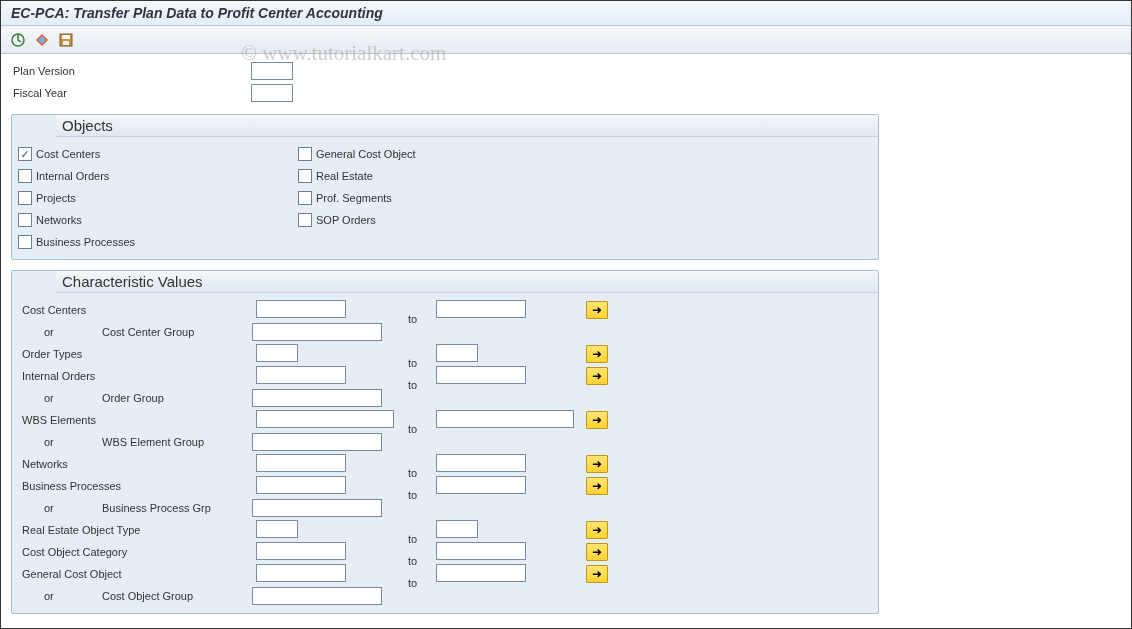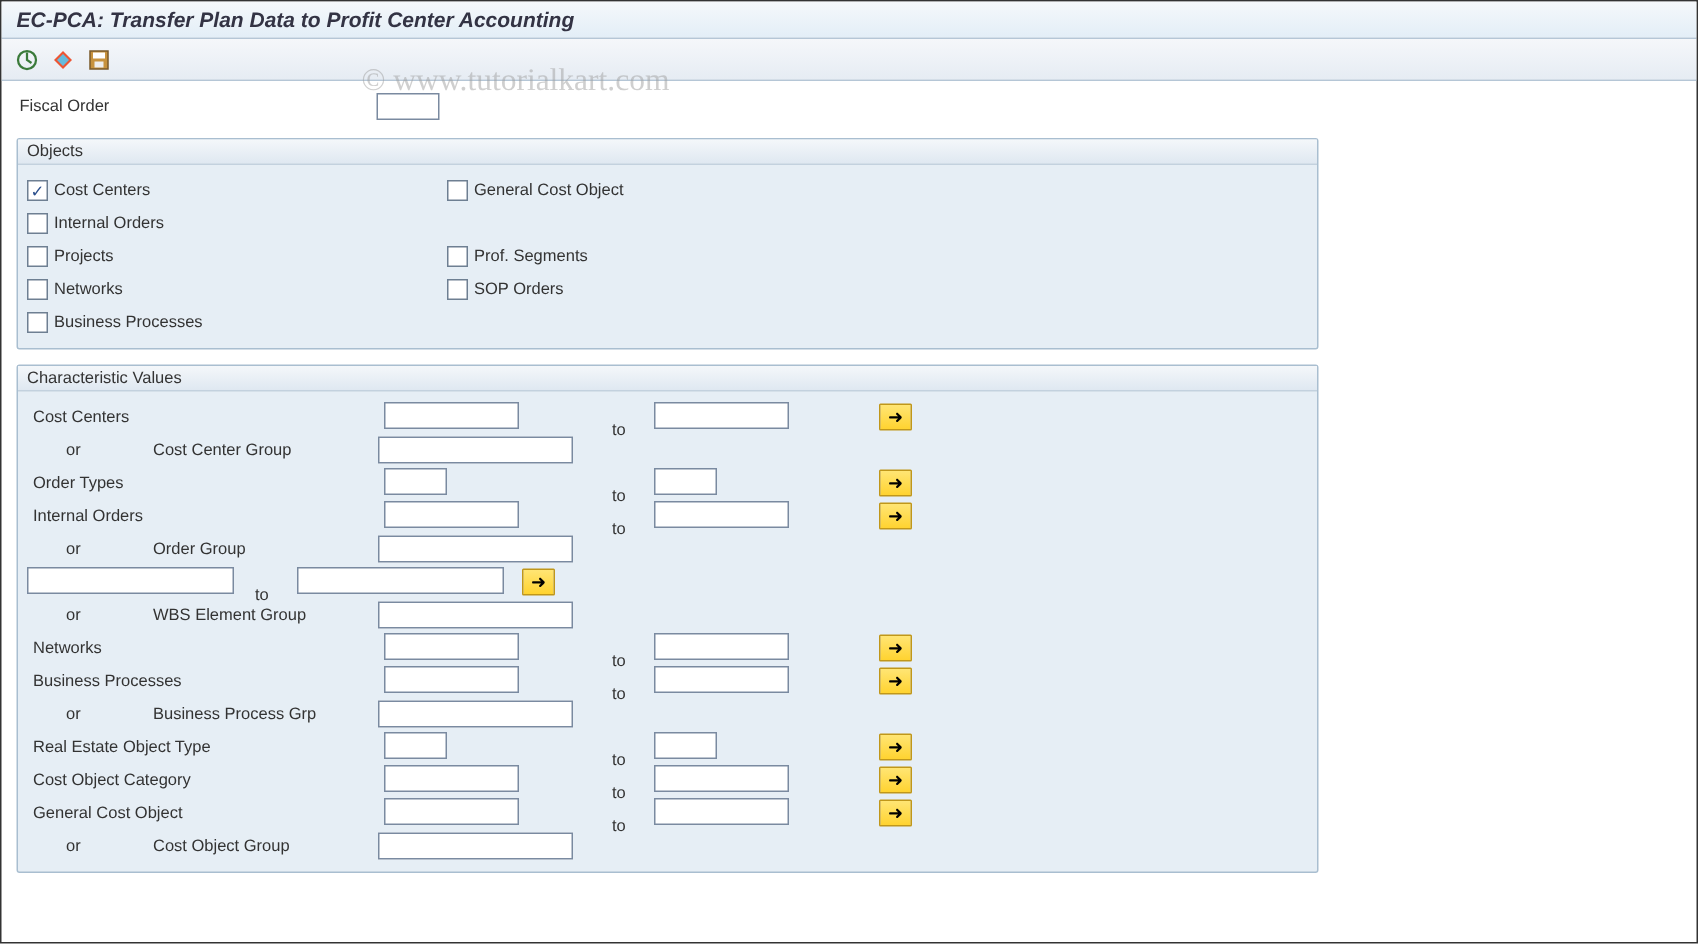--- a/index.html
+++ b/index.html
@@ -46,21 +46,22 @@
     border: 1px solid #a9bed0;
     background: #e6eef5;
     border-radius:2px;
     margin-top:10px;
     width: 868px;
   }
   .group-title {
     background: linear-gradient(to bottom,#f4f7fa,#dfe8f1);
     border-bottom: 1px solid #c3d1de;
     padding: 2px 6px;
-    font-size: 11px;
+    font-size: 15px;
+    margin-left: 44px;
   }
   .group-body { padding: 6px 6px 6px 6px; }
 
   .obj-row { display:flex; align-items:center; height:22px; }
   .obj-col { width:280px; display:flex; align-items:center; gap:4px; }
   .chk {
     width:14px; height:14px;
     border:1px solid #6e7f92;
     background:#fff;
     display:inline-flex; align-items:center; justify-content:center;
@@ -120,21 +121,25 @@
         <rect x="5" y="9" width="6" height="4" fill="#eee"></rect>
       </svg>
   </span>
 </div>
 
 <div class="watermark">© www.tutorialkart.com</div>
 
 <div class="content">
 
   <div class="row">
-    <div class="label-col">Fiscal Order</div>
+    <div class="label-col">Plan Version</div>
+    <span class="input-short"></span>
+  </div>
+  <div class="row">
+    <div class="label-col">Fiscal Year</div>
     <span class="input-short"></span>
   </div>
 
   <div class="group">
     <div class="group-title">Objects</div>
     <div class="group-body" id="objects-body">
         <div class="obj-row">
           <div class="obj-col">
             <span class="chk">✓</span>
             <span>Cost Centers</span>
@@ -142,20 +147,24 @@
           <div class="obj-col">
             <span class="chk"></span>
             <span>General Cost Object</span>
           </div>
         </div>
         <div class="obj-row">
           <div class="obj-col">
             <span class="chk"></span>
             <span>Internal Orders</span>
           </div>
+          <div class="obj-col">
+            <span class="chk"></span>
+            <span>Real Estate</span>
+          </div>
         </div>
         <div class="obj-row">
           <div class="obj-col">
             <span class="chk"></span>
             <span>Projects</span>
           </div>
           <div class="obj-col">
             <span class="chk"></span>
             <span>Prof. Segments</span>
           </div>
@@ -217,20 +226,21 @@
             </span></div>
         </div>
         <div class="cv-row">
           <div class="cv-or">
             <span class="or-text">or</span>
             <span style="width: 150px;">Order Group</span>
           </div>
           <span class="input-wide"></span>
         </div>
         <div class="cv-row">
+          <div class="cv-label">WBS Elements</div>
           <div class="cv-in1"><span class="input-xwide"></span></div>
           <div class="cv-to">to</div>
           <div class="cv-in2"><span class="input-xwide"></span></div>
           <div class="cv-btn"><span class="more-btn">
               <span>➜</span>
             </span></div>
         </div>
         <div class="cv-row">
           <div class="cv-or">
             <span class="or-text">or</span>

